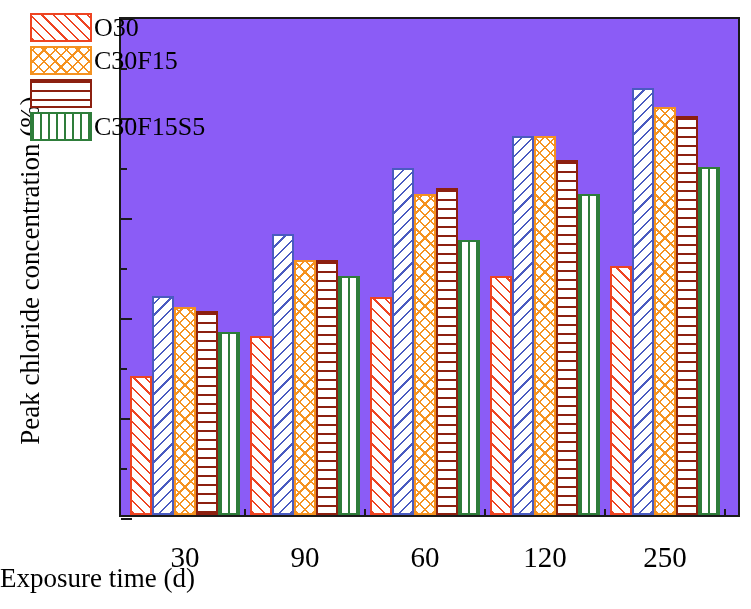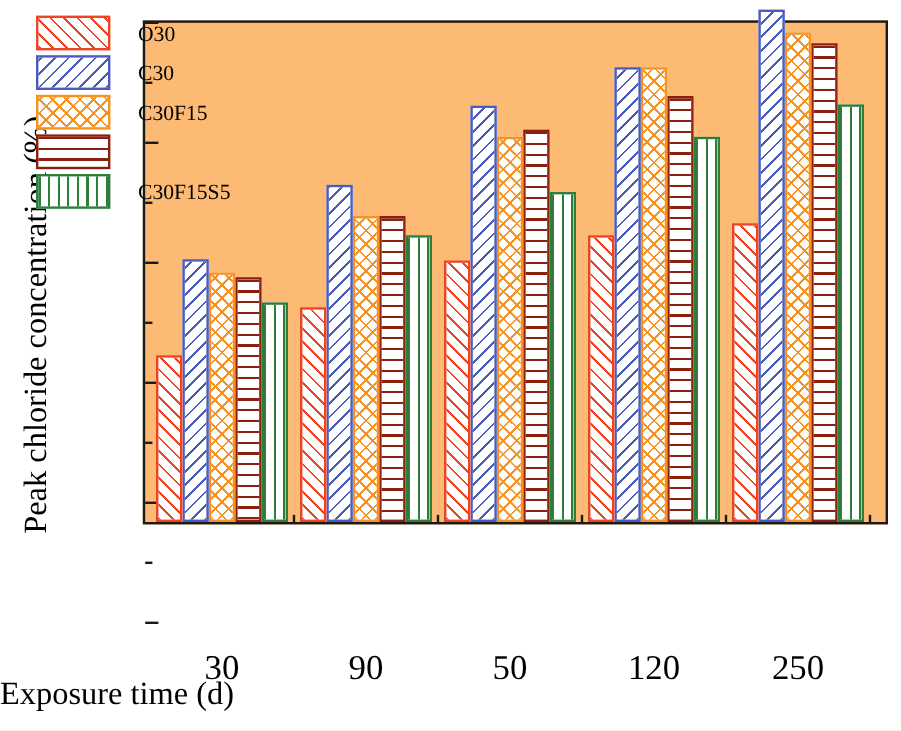--- a/index.html
+++ b/index.html
@@ -18,24 +18,24 @@
     white-space:nowrap;
   }
   #xlabel{
     position:absolute;left:0px;top:563px;width:627px;
     font-size:27px;white-space:nowrap;
   }
 
   
   #plot{
     position:absolute;left:119px;top:17px;
-    width:621px;height:420px;
+    width:621px;height:500px;
     border:2px solid #1a1a1a;
     box-sizing:border-box;
-    background:#fdba74;
+    background:#8b5cf6;
   }
   #bars-layer{position:absolute;left:0;top:0;right:0;bottom:0;}
 
   
   .ytick-major{
     position:absolute;left:0px;width:11px;height:0;
     border-top:2px solid #1a1a1a;
   }
   .ytick-minor{
     position:absolute;left:0px;width:6px;height:0;
@@ -63,21 +63,21 @@
   #legend{
     position:absolute;left:30px;top:11px;
   }
   .legend-row{
     display:flex;align-items:center;height:33px;
   }
   .legend-swatch{
     width:62px;height:29px;box-sizing:border-box;flex:0 0 auto;
   }
   .legend-text{
-    margin-left:23px;font-size:18px;line-height:26px;white-space:nowrap;
+    margin-left:2px;font-size:26px;line-height:26px;white-space:nowrap;
   }
 
   
   .hatch-fdiag{ 
     background-image:repeating-linear-gradient(45deg,
       currentColor 0px, currentColor 1.6px, transparent 1.6px, transparent 8px);
   }
   .hatch-bdiag{ 
     background-image:repeating-linear-gradient(-45deg,
       currentColor 0px, currentColor 1.6px, transparent 1.6px, transparent 8px);
@@ -143,38 +143,34 @@
       <div class="ytick-major" style="top: 99px;"></div>
       <div class="ytick-minor" style="top: 49px;"></div>
       <div class="ytick-major" style="top: -1px;"></div>
       <div class="xtick-major" style="left: 63px;"></div>
       <div class="xtick-label" style="left: 4px;">30</div>
       <div class="xtick-minor" style="left: 123px;"></div>
       <div class="xtick-major" style="left: 183px;"></div>
       <div class="xtick-label" style="left: 124px;">90</div>
       <div class="xtick-minor" style="left: 243px;"></div>
       <div class="xtick-major" style="left: 303px;"></div>
-      <div class="xtick-label" style="left: 244px;">50</div>
+      <div class="xtick-label" style="left: 244px;">60</div>
       <div class="xtick-minor" style="left: 363px;"></div>
       <div class="xtick-major" style="left: 423px;"></div>
       <div class="xtick-label" style="left: 364px; text-align: center;">120</div>
       <div class="xtick-minor" style="left: 483px;"></div>
       <div class="xtick-major" style="left: 543px;"></div>
       <div class="xtick-label" style="left: 484px;">250</div>
       <div class="xtick-minor" style="left: 603px;"></div>
     </div>
 
   <div id="legend">
       <div class="legend-row">
         <div class="legend-swatch hatch-fdiag" style="color: rgb(238, 68, 34); border: 2px solid rgb(238, 68, 34); background-color: rgb(255, 255, 255);"></div>
         <div class="legend-text">O30</div>
-      </div>
-      <div class="legend-row">
-        <div class="legend-swatch hatch-bdiag" style="color: rgb(74, 91, 192); border: 2px solid rgb(74, 91, 192); background-color: rgb(255, 255, 255);"></div>
-        <div class="legend-text">C30</div>
       </div>
       <div class="legend-row">
         <div class="legend-swatch hatch-cross" style="color: rgb(245, 146, 32); border: 2px solid rgb(245, 146, 32); background-color: rgb(255, 255, 255);"></div>
         <div class="legend-text">C30F15</div>
       </div>
       <div class="legend-row">
         <div class="legend-swatch hatch-horiz" style="color: rgb(140, 32, 16); border: 2px solid rgb(140, 32, 16); background-color: rgb(255, 255, 255);"></div>
       </div>
       <div class="legend-row">
         <div class="legend-swatch hatch-vert" style="color: rgb(46, 125, 58); border: 2px solid rgb(46, 125, 58); background-color: rgb(255, 255, 255);"></div>

